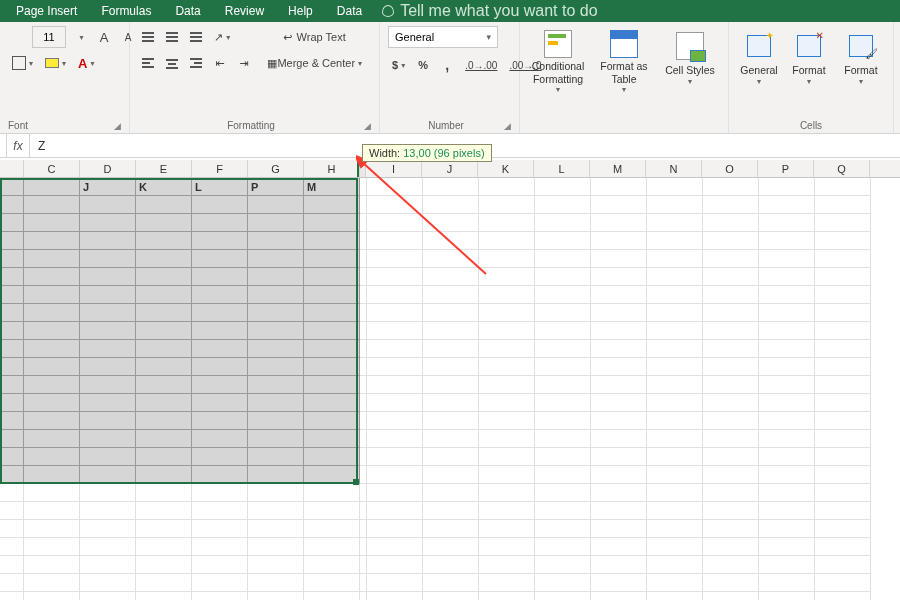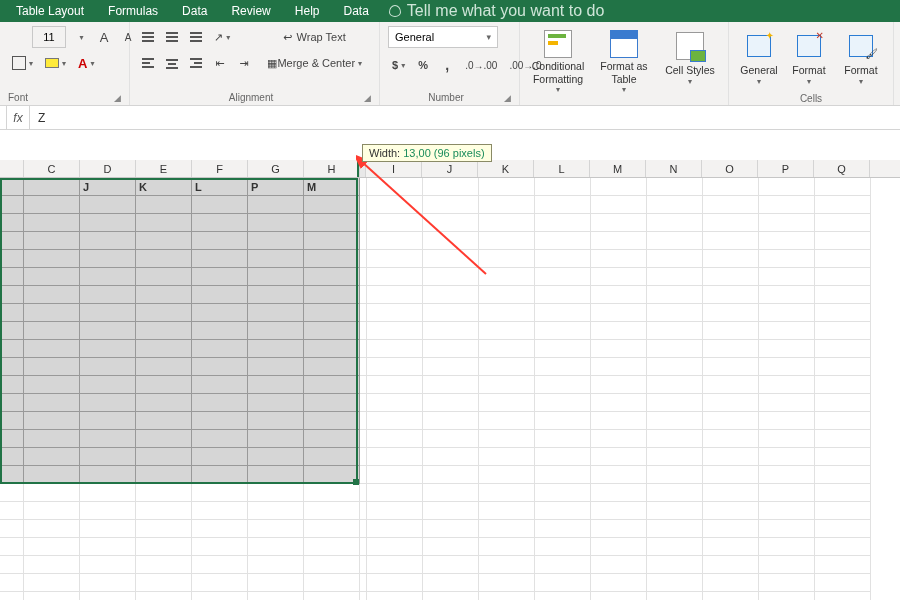--- a/index.html
+++ b/index.html
@@ -5,21 +5,21 @@
   * { box-sizing: border-box; margin: 0; padding: 0; font-family: 'Segoe UI', Tahoma, sans-serif; }
   body { width: 900px; height: 600px; overflow: hidden; background: #fff; position: relative; }
 
   
   .tab-bar { background: #217346; height: 22px; display: flex; align-items: center; padding-left: 4px; }
   .tab-item { color: #fff; font-size: 12px; padding: 0 12px; cursor: pointer; }
   .tell-me { display: flex; align-items: center; gap: 6px; color: #cfe5d8; font-size: 16px; padding-left: 8px; }
   .bulb { width: 12px; height: 12px; display: inline-block; border: 1px solid #cfe5d8; border-radius: 50% 50% 50% 50% / 60% 60% 40% 40%; }
 
   
-  .ribbon { background: #f3f2f1; height: 84px; display: flex; border-bottom: 1px solid #d4d4d4; }
+  .ribbon { background: #f3f2f1; height: 112px; display: flex; border-bottom: 1px solid #d4d4d4; }
   .group { border-right: 1px solid #e1e1e1; padding: 4px 8px 2px 8px; display: flex; flex-direction: column; justify-content: space-between; }
   .group-body { flex: 1; display: flex; gap: 6px; align-items: flex-start; }
   .group-label { font-size: 10px; text-align: center; color: #666; padding-top:1px;}
   .col { display: flex; flex-direction: column; gap: 4px; }
   .row { display: flex; gap: 4px; align-items: center; }
   .btn { display: flex; align-items: center; justify-content: center; min-width: 20px; height: 22px; padding: 0 3px; border: 1px solid transparent; cursor: pointer; font-size: 11px; color: #444; }
   .dd::after { content: "▾"; font-size: 8px; margin-left: 3px; color: #666; }
   .font-size-box { width: 34px; height: 22px; border: 1px solid #c8c8c8; font-size:11px; text-align:center; line-height:20px;}
   .big-btn { display:flex; flex-direction:column; align-items:center; justify-content:flex-start; width:60px; height:66px; padding:4px 2px 0 2px; cursor:pointer; font-size:10.5px; text-align:center; line-height:1.2; color:#333; }
   .big-btn .ico-lg { width:32px; height:32px; margin-bottom:2px; display:flex; align-items:center; justify-content:center; }
@@ -28,21 +28,21 @@
   .group-foot { display:flex; align-items:center; justify-content:space-between; }
   .editing-row { display:flex; align-items:center; gap:4px; font-size:11px; color:#333; cursor:pointer; height:20px;}
   .editing-row .sig { width:16px; height:16px; display:inline-flex; align-items:center; justify-content:center;}
   .border-ico { width:14px; height:14px; border:1px solid #555; }
   .fill-ico { width:14px; height:10px; background:#ffeb3b; border:1px solid #777; }
   .fontcol-ico { font-weight:bold; color:#c00; font-size:13px; }
   .align-lines span { display:block; height:2px; background:#555; margin:2px 0; }
   .dollar::before { content:"$"; font-weight:bold; }
   .percent::before { content:"%"; font-weight:bold; }
   .comma::before { content:","; font-weight:bold; font-size:14px;}
-  .dec-inc { font-size:10px;}
+  .dec-inc { font-size:10px;text-decoration:underline;}
   .cond-fmt-ico { width:28px;height:28px; background:
      linear-gradient(#fff,#fff); border:1px solid #999; position:relative;}
   .cond-fmt-ico::before{content:"";position:absolute;left:3px;top:3px;width:18px;height:4px;background:#6cb33f;}
   .cond-fmt-ico::after{content:"";position:absolute;left:3px;top:10px;width:10px;height:4px;background:#f4b400;}
   .table-ico{width:28px;height:28px;background:#fff;border:1px solid #3a7bcf;position:relative;}
   .table-ico::before{content:"";position:absolute;left:0;right:0;top:0;height:8px;background:#3a7bcf;}
   .cellstyle-ico{width:28px;height:28px;background:#fff;border:1px solid #999;position:relative;}
   .cellstyle-ico::after{content:"";position:absolute;right:-3px;bottom:-3px;width:14px;height:10px;background:#6cb33f;border:1px solid #3a7bcf;}
   .ins-ico{width:24px;height:22px;border:1px solid #2b7cd3;background:#eaf3fb;position:relative;}
   .ins-ico::after{content:"✦";position:absolute;right:-4px;top:-6px;color:#f4b400;font-size:10px;}
@@ -76,21 +76,21 @@
   .cell.first { width:24px;}
   .sel { background:#d6d6d6; border-right:1px solid #999; border-bottom:1px solid #999; }
   .hdr-row-cell { font-weight:bold; }
   .resize-handle { position:absolute; width:6px; height:6px; background:#217346; right:-3px; bottom:-3px;}
   .selection-box { position:absolute; border:2px solid #217346; pointer-events:none; z-index:20;}
 </style>
 </head>
 <body>
 
 <div class="tab-bar">
-  <span class="tab-item">Table Layout</span>
+  <span class="tab-item">Page Insert</span>
   <span class="tab-item">Formulas</span>
   <span class="tab-item">Data</span>
   <span class="tab-item">Review</span>
   <span class="tab-item">Help</span>
   <span class="tab-item">Data</span>
   <span class="tell-me">
     <span class="bulb"></span>
     <span>Tell me what you want to do</span>
   </span>
 </div>
@@ -178,21 +178,21 @@
           <span class="btn">⇤</span>
           <span class="btn">⇥</span>
         </div>
       </div>
       <div class="col">
         <span class="btn" style="width:auto;padding:0 6px;">↩ <span style="margin-left:4px">Wrap Text</span></span>
         <span class="btn dd" style="width:auto;padding:0 6px;">▦ <span style="">Merge &amp; Center</span></span>
       </div>
     </div>
     <div class="group-foot">
-        <span class="group-label" style="flex:1">Alignment</span>
+        <span class="group-label" style="flex:1">Formatting</span>
         <span class="corner-launcher">◢</span>
       </div>
   </div>
 
   <div class="group" style="min-width:140px">
     <div class="group-body">
       <div class="col" style="gap:6px;">
         <div class="num-fmt">
             <span>General</span>
             <span style="font-size:9px;color:#666">▾</span>

